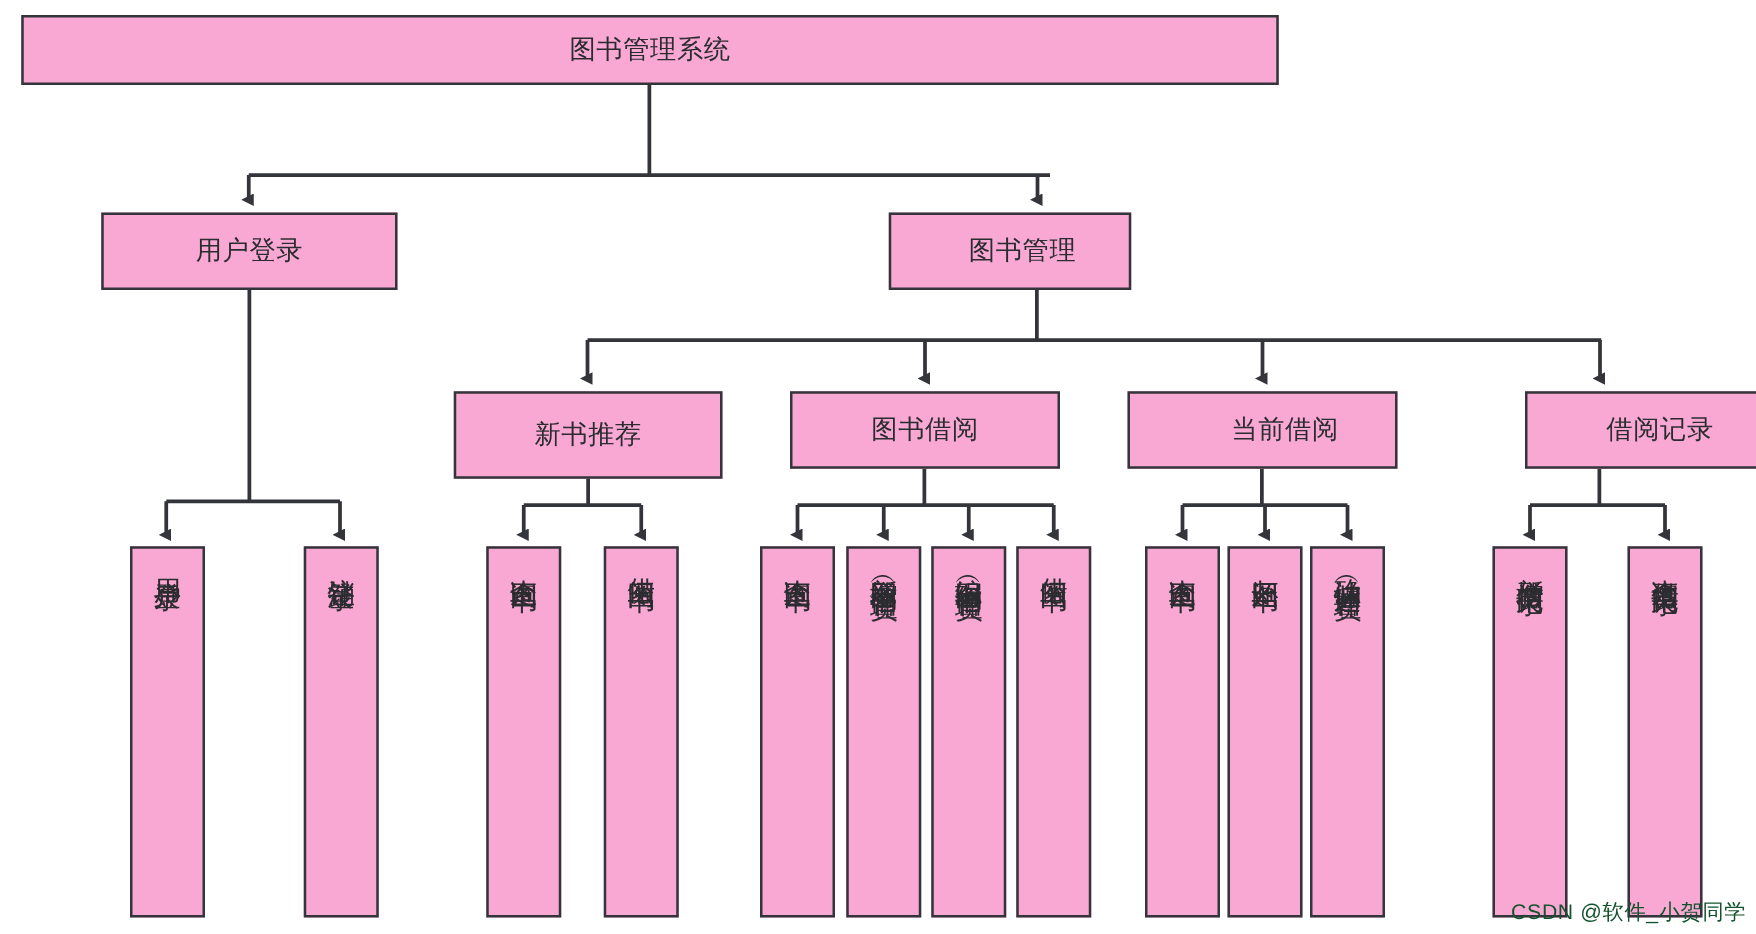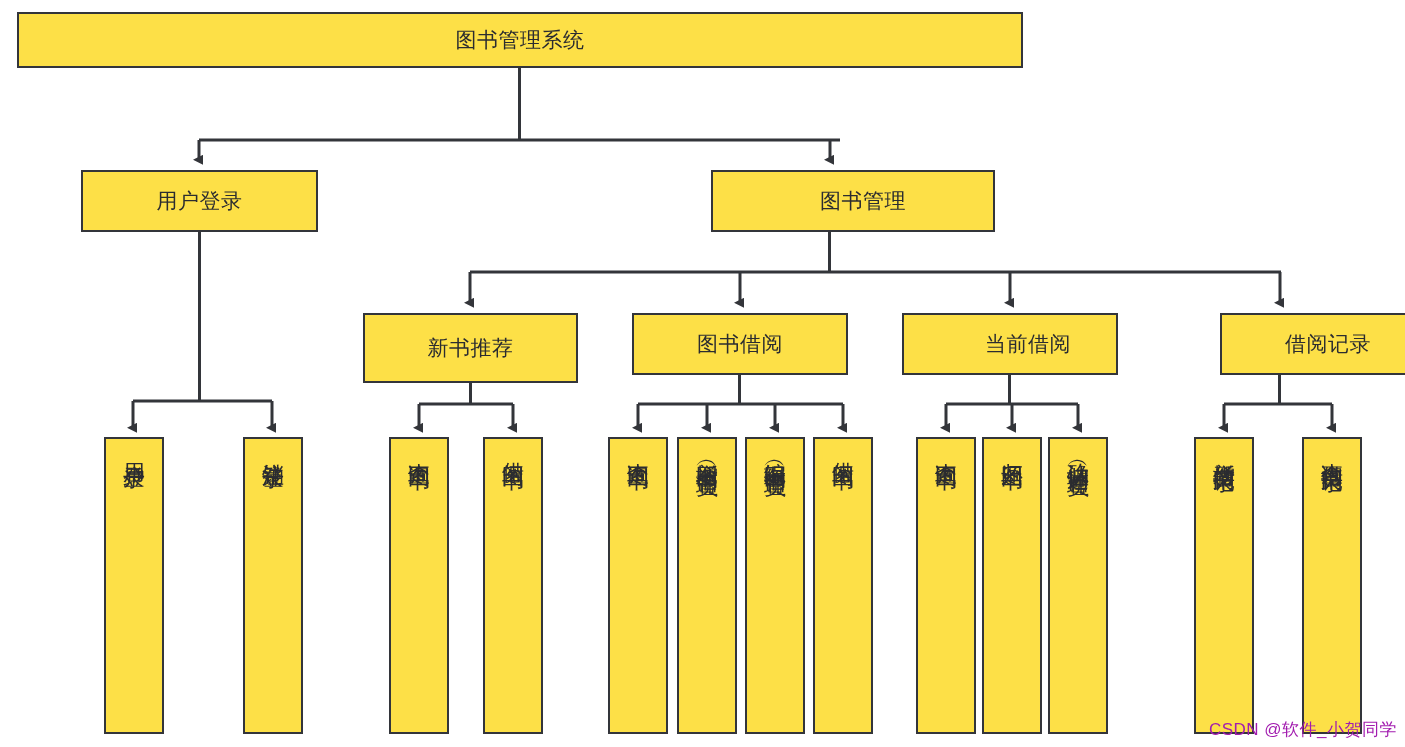--- a/index.html
+++ b/index.html
@@ -20,21 +20,21 @@
   #wires {
     position: absolute;
     left: 0;
     top: 0;
     width: 1405px;
     height: 747px;
   }
   .node {
     position: absolute;
     box-sizing: border-box;
-    background: #fde047;
+    background: #f9a8d4;
     border: 2px solid #33353a;
     display: flex;
     align-items: center;
     justify-content: center;
     color: #2b2c30;
   }
   .node .lbl {
     display: block;
     text-align: center;
     line-height: 1.18;
@@ -53,21 +53,21 @@
     text-orientation: upright;
     font-size: 22px;
     letter-spacing: 2px;
     line-height: 1;
   }
   #watermark {
     position: absolute;
     right: 8px;
     bottom: 6px;
     font-size: 17px;
-    color: #a21caf;
+    color: #14532d;
     letter-spacing: 0.5px;
     white-space: nowrap;
     pointer-events: none;
   }
 </style>
 </head>
 <body>
 
 <div id="canvas">
 
@@ -121,21 +121,21 @@
     </g>
   </svg>
 
   <div class="node h-node" style="left:17px; top:12px; width:1006px; height:56px;">
     <span class="lbl">图书管理系统</span>
   </div>
 
   <div class="node h-node" style="left:81px; top:170px; width:237px; height:62px;">
     <span class="lbl">用户登录</span>
   </div>
-  <div class="node h-node" style="left:711px; top:170px; width:284px; height:62px;padding-left:20px;">
+  <div class="node h-node" style="left:711px; top:170px; width:194px; height:62px;padding-left:20px;">
     <span class="lbl">图书管理</span>
   </div>
 
   <div class="node h-node" style="left:363px; top:313px; width:215px; height:70px;">
     <span class="lbl">新书推荐</span>
   </div>
   <div class="node h-node" style="left:632px; top:313px; width:216px; height:62px;">
     <span class="lbl">图书借阅</span>
   </div>
   <div class="node h-node" style="left:902px; top:313px; width:216px; height:62px;padding-left:36px;">

